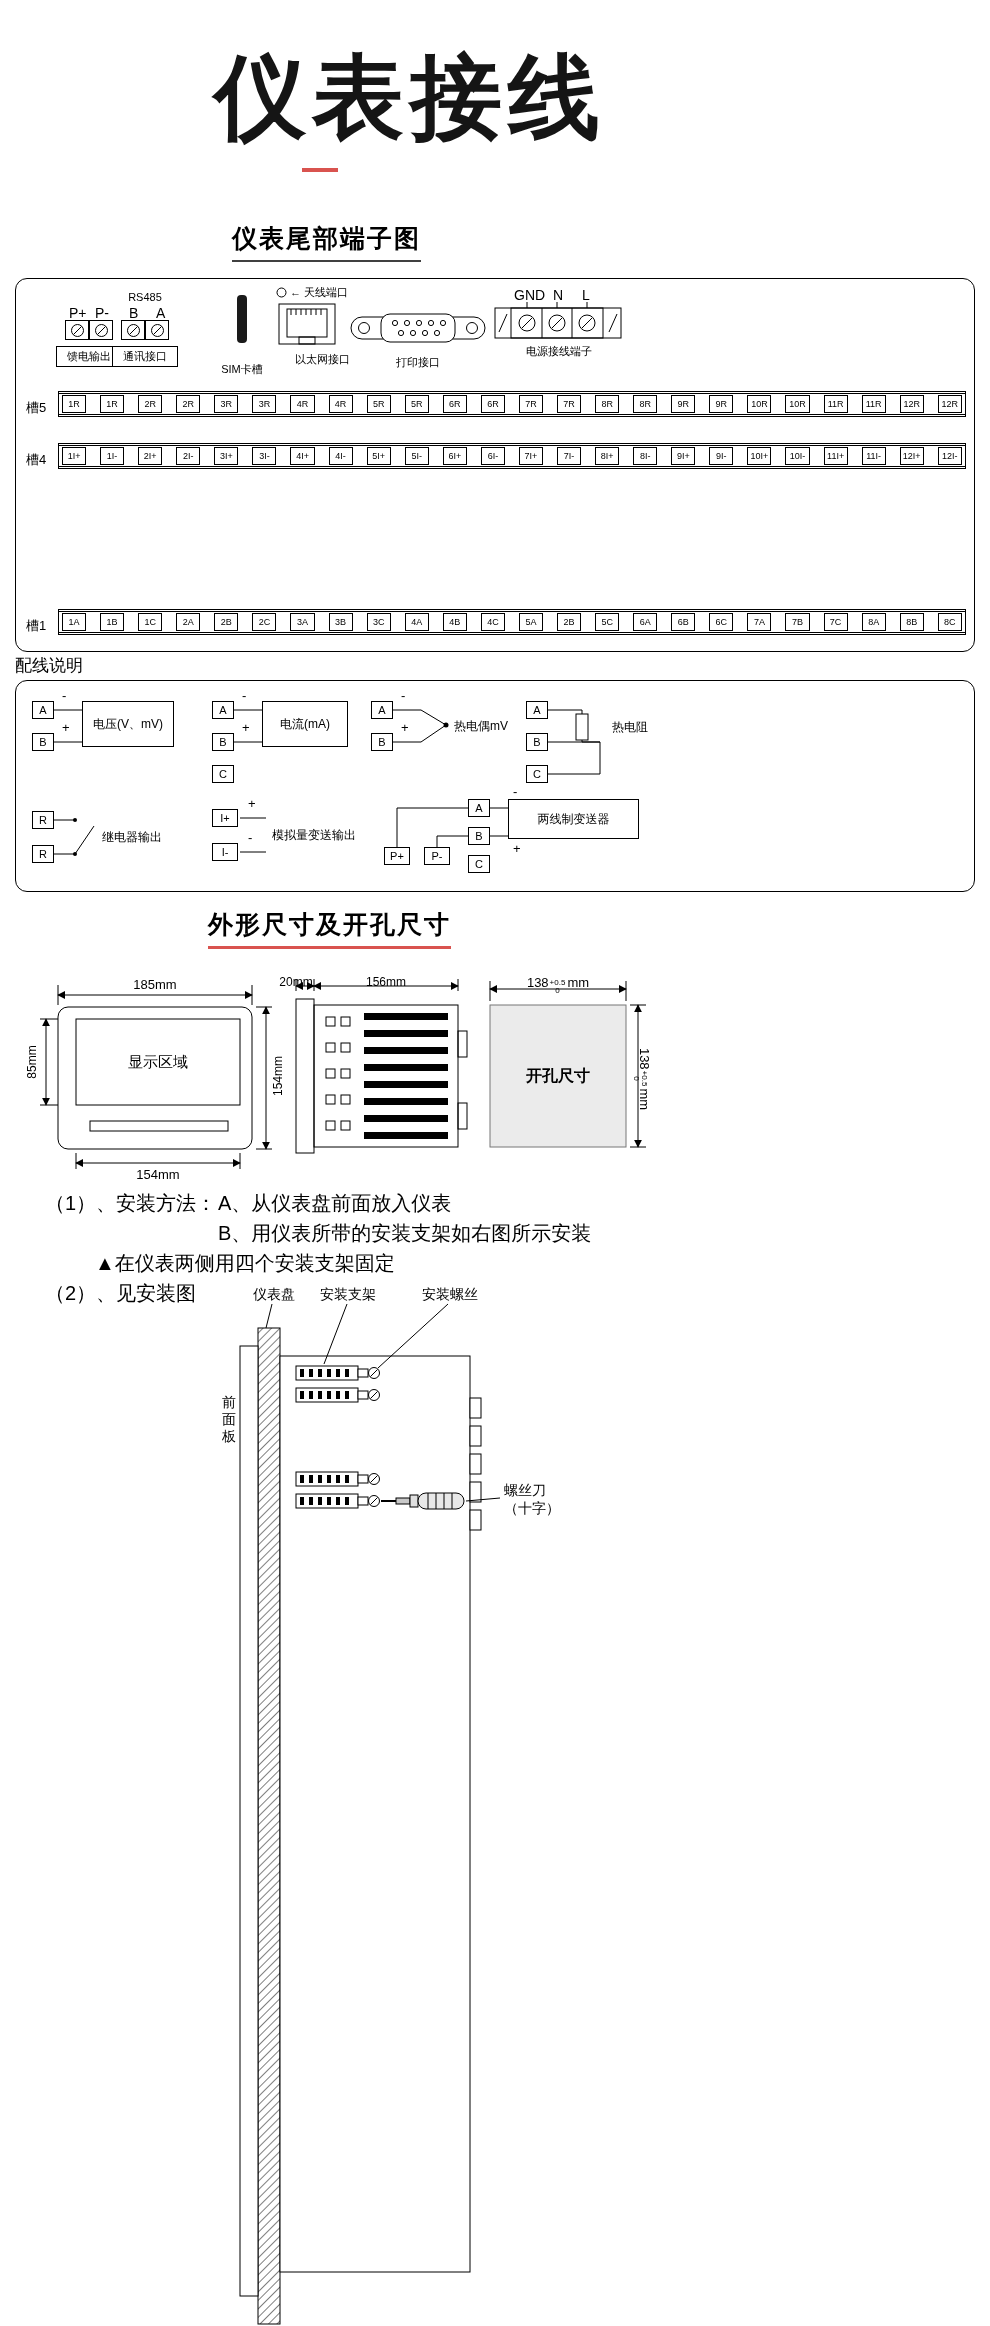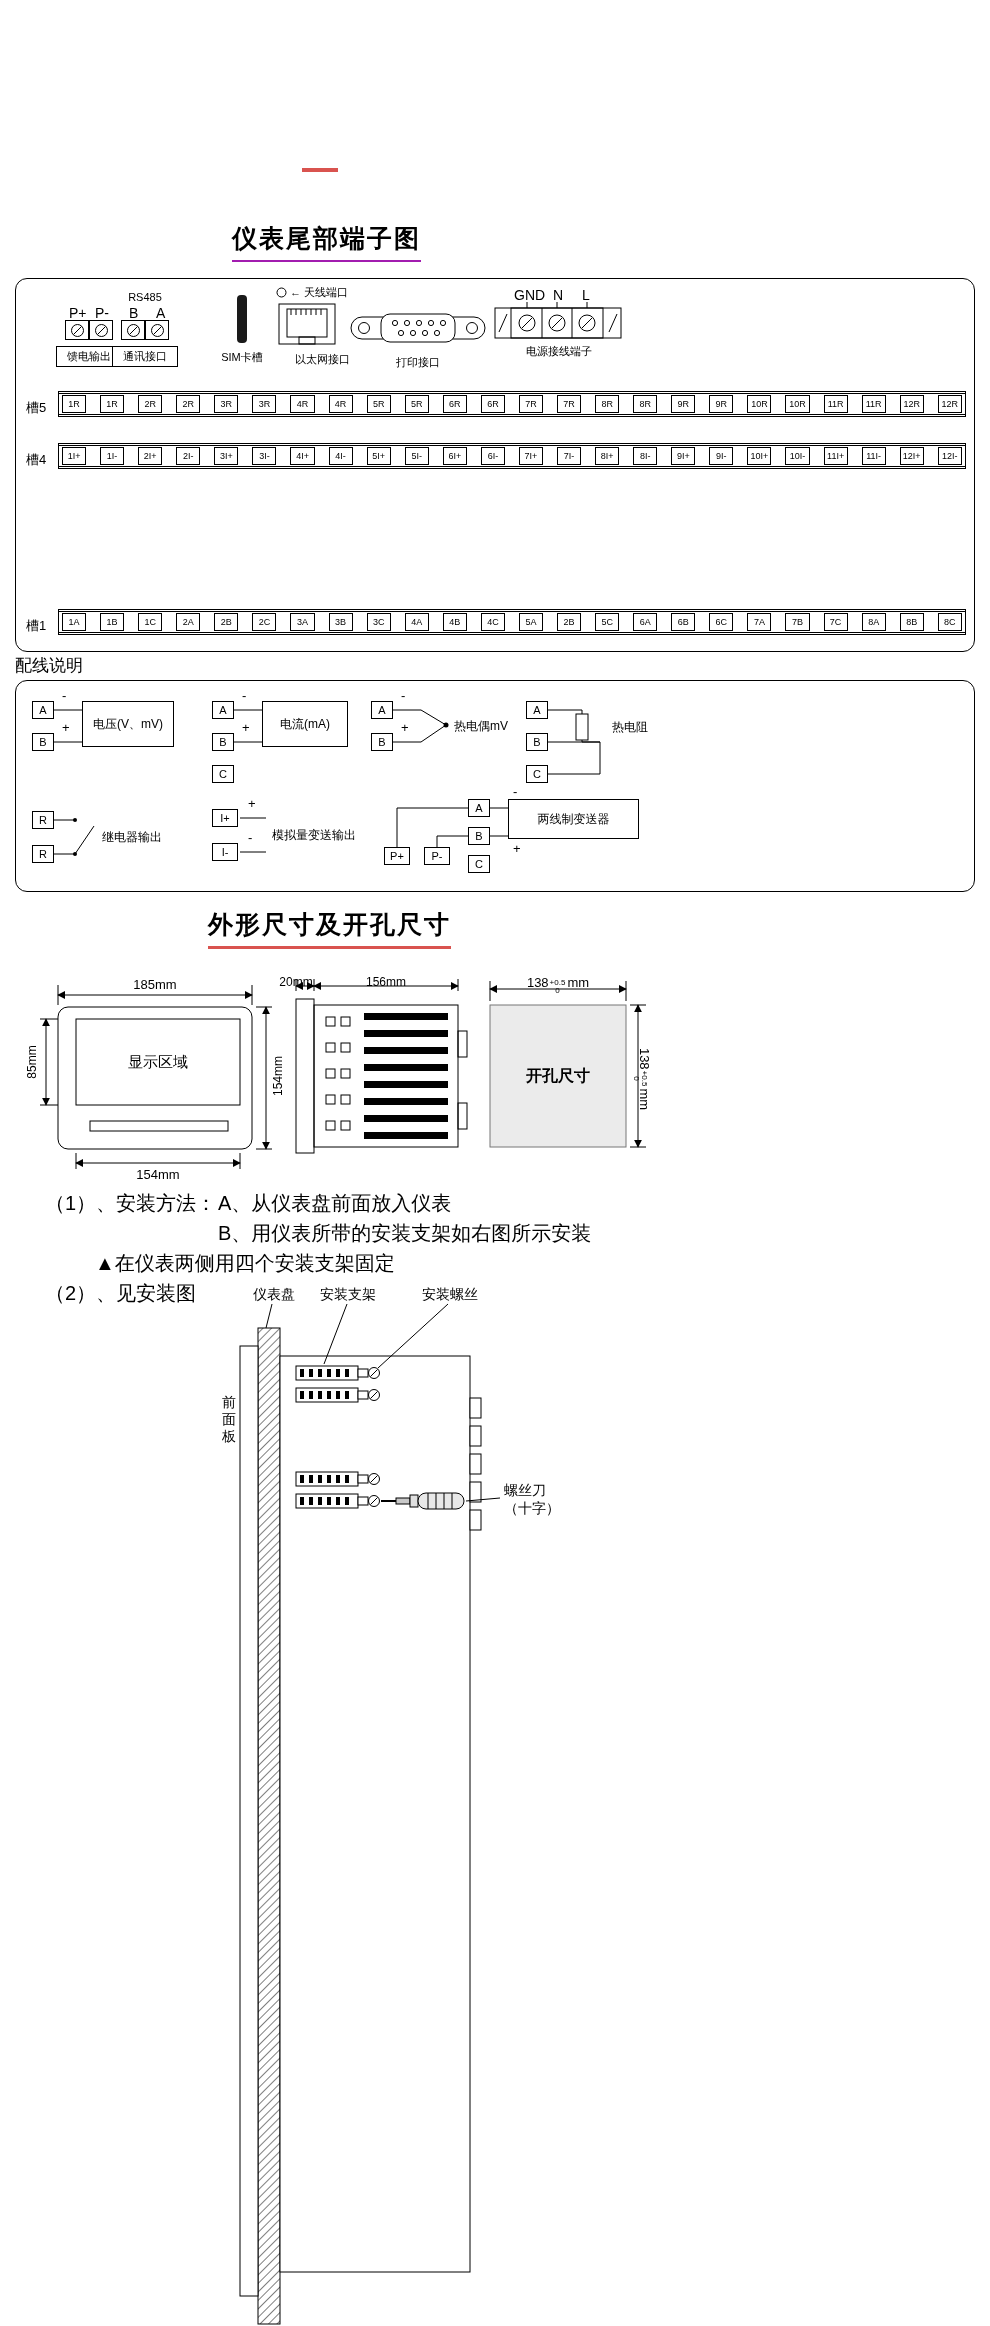--- a/index.html
+++ b/index.html
@@ -1,21 +1,21 @@
 <!DOCTYPE html>
 <html><head>
 <meta charset="utf-8">
 <style>
   *{margin:0;padding:0;box-sizing:border-box}
   body{background:#fff;font-family:"Liberation Sans","DejaVu Sans",sans-serif;color:#000}
   .page{position:relative;width:990px;height:2326px;background:#fff;overflow:hidden}
   .abs{position:absolute}
   .title{font-weight:bold;font-size:92px;letter-spacing:6px;text-align:center;color:#151515}
   .sec-title{font-weight:bold;font-size:25px;letter-spacing:2px;padding-bottom:5px;white-space:nowrap}
-  .u-black{border-bottom:2px solid #a21caf}
+  .u-black{border-bottom:2px solid #404040}
   .u-red{border-bottom:3px solid #d9534f}
   .rbox{border:1.5px solid #000;border-radius:12px;background:#fff}
   .cap{font-size:11px;white-space:nowrap}
   .capbox{font-size:11px;border:1px solid #000;text-align:center;padding:2px 0;background:#fff;white-space:nowrap}
   .pinrow{position:relative;height:15px;font-size:14px}
   .cellpair{display:flex;justify-content:center}
   .scell{width:24px;height:20px;border:1px solid #000;display:flex;align-items:center;justify-content:center;background:#fff}
   .slotstrip{position:absolute;border:1px solid #000;background:#fff;width:908px;left:42px}
   .rail{height:2px;border-bottom:1px solid #000}
   .railb{height:2px;border-top:1px solid #000}
@@ -30,20 +30,21 @@
   .tolwrap{display:inline-flex;flex-direction:column;font-size:8px;line-height:8px;vertical-align:2px;margin:0 2px 0 1px}
   .itext{position:absolute;font-size:20px;white-space:nowrap}
   .ilabel{position:absolute;font-size:14px;white-space:nowrap}
   svg{display:block}
 </style>
 </head>
 <body>
 
 <div class="page">
 
+  <div class="abs title" style="left:85px;top:36px;width:650px">仪表接线</div>
   <div class="abs" style="left:302px;top:168px;width:36px;height:4px;background:#d9534f"></div>
 
   <div class="abs sec-title u-black" style="left:232px;top:222px">仪表尾部端子图</div>
 
   <div class="abs rbox" style="left:15px;top:278px;width:960px;height:374px">
 
     <div class="abs" style="left:40px;top:26px;width:66px">
       <div class="pinrow">
         <span class="abs" style="left:13px">P+</span>
         <span class="abs" style="left:39px">P-</span>
@@ -83,21 +84,21 @@
               <circle cx="7.5" cy="7.5" r="6" fill="none" stroke="#000"></circle>
               <line x1="3.5" y1="11.5" x2="11.5" y2="3.5" stroke="#000"></line>
             </svg>
           </div>
       </div>
       <div class="capbox" style="margin-top:6px">通讯接口</div>
     </div>
 
     <div class="abs" style="left:198px;top:16px;width:56px;text-align:center">
       <div style="margin:0 auto;width:10px;height:48px;background:#1a1a1a;border-radius:4px"></div>
-      <div class="cap" style="margin-top:7px">SIM卡槽</div>
+      <div class="cap" style="margin-top:19px">SIM卡槽</div>
     </div>
 
     <div class="abs" style="left:248px;top:6px;width:86px">
       <div style="display:flex;align-items:center;gap:3px;font-size:11px;height:14px;padding-left:12px">
         <svg width="11" height="11">
             <circle cx="5.5" cy="5.5" r="4.5" fill="none" stroke="#000"></circle>
           </svg>
         <span>←</span>
         <span>天线端口</span>
       </div>

